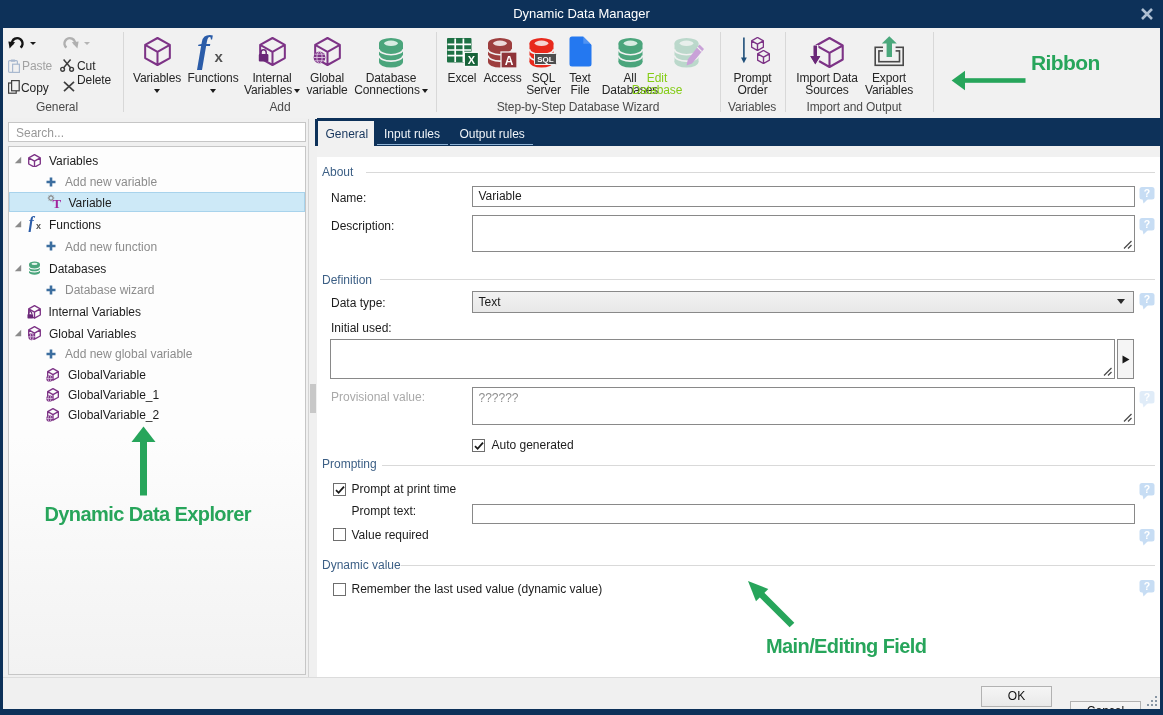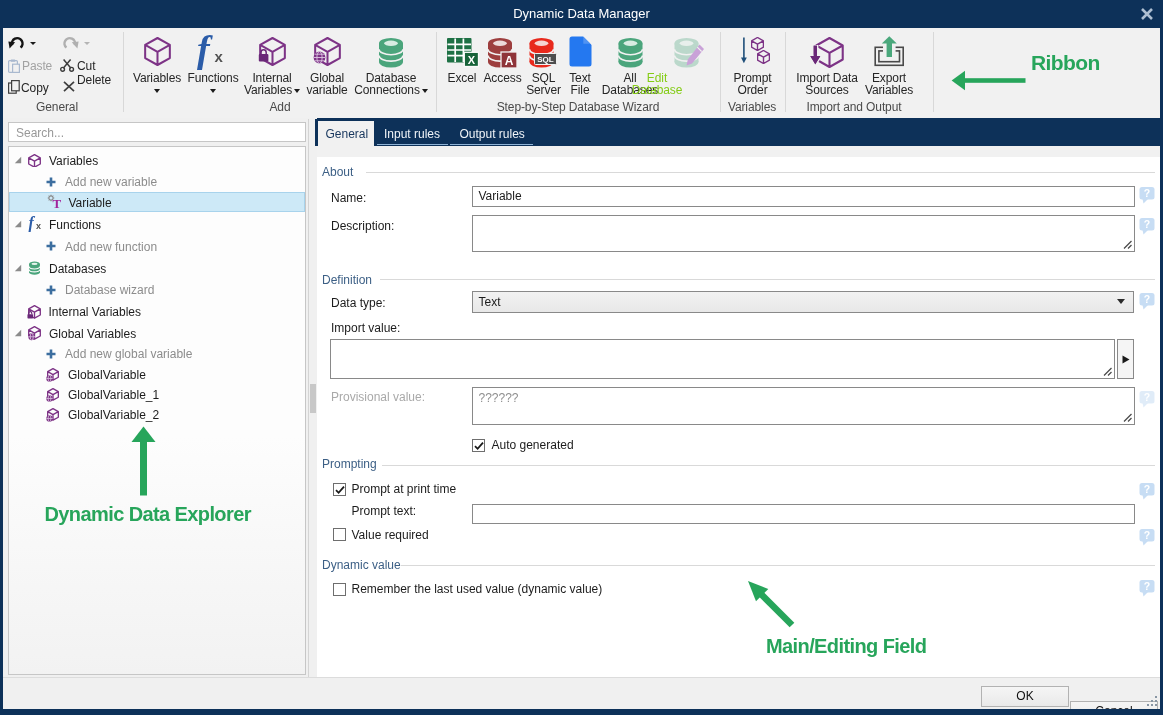--- a/index.html
+++ b/index.html
@@ -11,21 +11,21 @@
 .gl{position:absolute;text-align:center;font-size:12px;color:#4a4a4a;letter-spacing:-0.1px}
 .car{position:absolute;width:0;height:0;border-left:3.5px solid transparent;border-right:3.5px solid transparent;border-top:4px solid #1b1b1b}
 .icar{display:inline-block;width:0;height:0;border-left:3.5px solid transparent;border-right:3.5px solid transparent;border-top:4px solid #1b1b1b;margin-left:2px;vertical-align:1px}
 .sh{position:absolute;font-size:12px;color:#3c5f85}
 .hr{position:absolute;height:1px;background:#d9d9d9}
 .lbl{position:absolute;font-size:12px;color:#1c1c1c}
 .inp{position:absolute;background:#fff;border:1px solid #898989}
 .cb{position:absolute;width:13px;height:13px;background:#fff;border:1px solid #6e6e6e}
 .hlp{position:absolute;width:16px;height:17px}
 .grn{position:absolute;font-weight:bold;color:#27a55b;letter-spacing:-0.6px;white-space:nowrap}
-.btn{position:absolute;width:88px;height:21px;background:linear-gradient(#f5f5f5,#e9e9e9);border:1px solid #b2b2b2;text-align:center;line-height:19px;font-size:12px;color:#111}
+.btn{position:absolute;width:71px;height:21px;background:linear-gradient(#f5f5f5,#e9e9e9);border:1px solid #b2b2b2;text-align:center;line-height:19px;font-size:12px;color:#111}
 .trow{position:absolute;font-size:12px;white-space:nowrap}
 </style></head><body>
 <div id="win">
 
 <div class="a" style="left:0;top:0;width:1163px;height:28px;background:#0d3159"></div>
 <div class="a" style="left:0;top:0;width:1163px;height:20px;text-align:center;line-height:28px;font-size:13px;color:#fff">Dynamic Data Manager</div>
 <svg class="a" style="left:1140px;top:7px" width="14" height="14">
       <path d="M2,2 L12,12 M12,2 L2,12" stroke="#aebfd2" stroke-width="2.6"></path>
     </svg>
 
@@ -319,21 +319,21 @@
 <div class="hr" style="left:366px;top:171.5px;width:789px"></div>
 <div class="sh" style="left:322px;top:272.5px">Definition</div>
 <div class="hr" style="left:380px;top:279px;width:775px"></div>
 <div class="sh" style="left:322px;top:457px">Prompting</div>
 <div class="hr" style="left:382px;top:464.5px;width:773px"></div>
 <div class="sh" style="left:322px;top:558px">Dynamic value</div>
 <div class="hr" style="left:401px;top:564.5px;width:754px"></div>
 <div class="lbl" style="left:331px;top:191px">Name:</div>
 <div class="lbl" style="left:331px;top:218.5px">Description:</div>
 <div class="lbl" style="left:331px;top:296px">Data type:</div>
-<div class="lbl" style="left:331px;top:321px">Import value:</div>
+<div class="lbl" style="left:331px;top:321px">Initial used:</div>
 <div class="lbl" style="left:331px;top:390px;color:#a9a9a9">Provisional value:</div>
 <div class="lbl" style="left:351.5px;top:504px">Prompt text:</div>
 <div class="inp" style="left:471.5px;top:186px;width:663px;height:21px;line-height:19px;padding-left:6px">Variable</div>
 <div class="inp" style="left:471.5px;top:215px;width:663px;height:37px">
       <svg class="a" style="right:1px;bottom:1px" width="12" height="12" viewBox="0 0 12 12">
         <path d="M10.5,3 L3,10.5 M10.5,7 L7,10.5" stroke="#4c4c4c" stroke-width="1.3"></path>
       </svg>
     </div>
 <div class="inp" style="left:471.5px;top:291px;width:662px;height:21.5px;background:linear-gradient(#f2f2f2,#e8e8e8);line-height:20px;padding-left:6px">Text</div>
 <div class="a" style="left:1116.5px;top:299px;width:0;height:0;border-left:4.5px solid transparent;border-right:4.5px solid transparent;border-top:5px solid #2b2b2b"></div>

